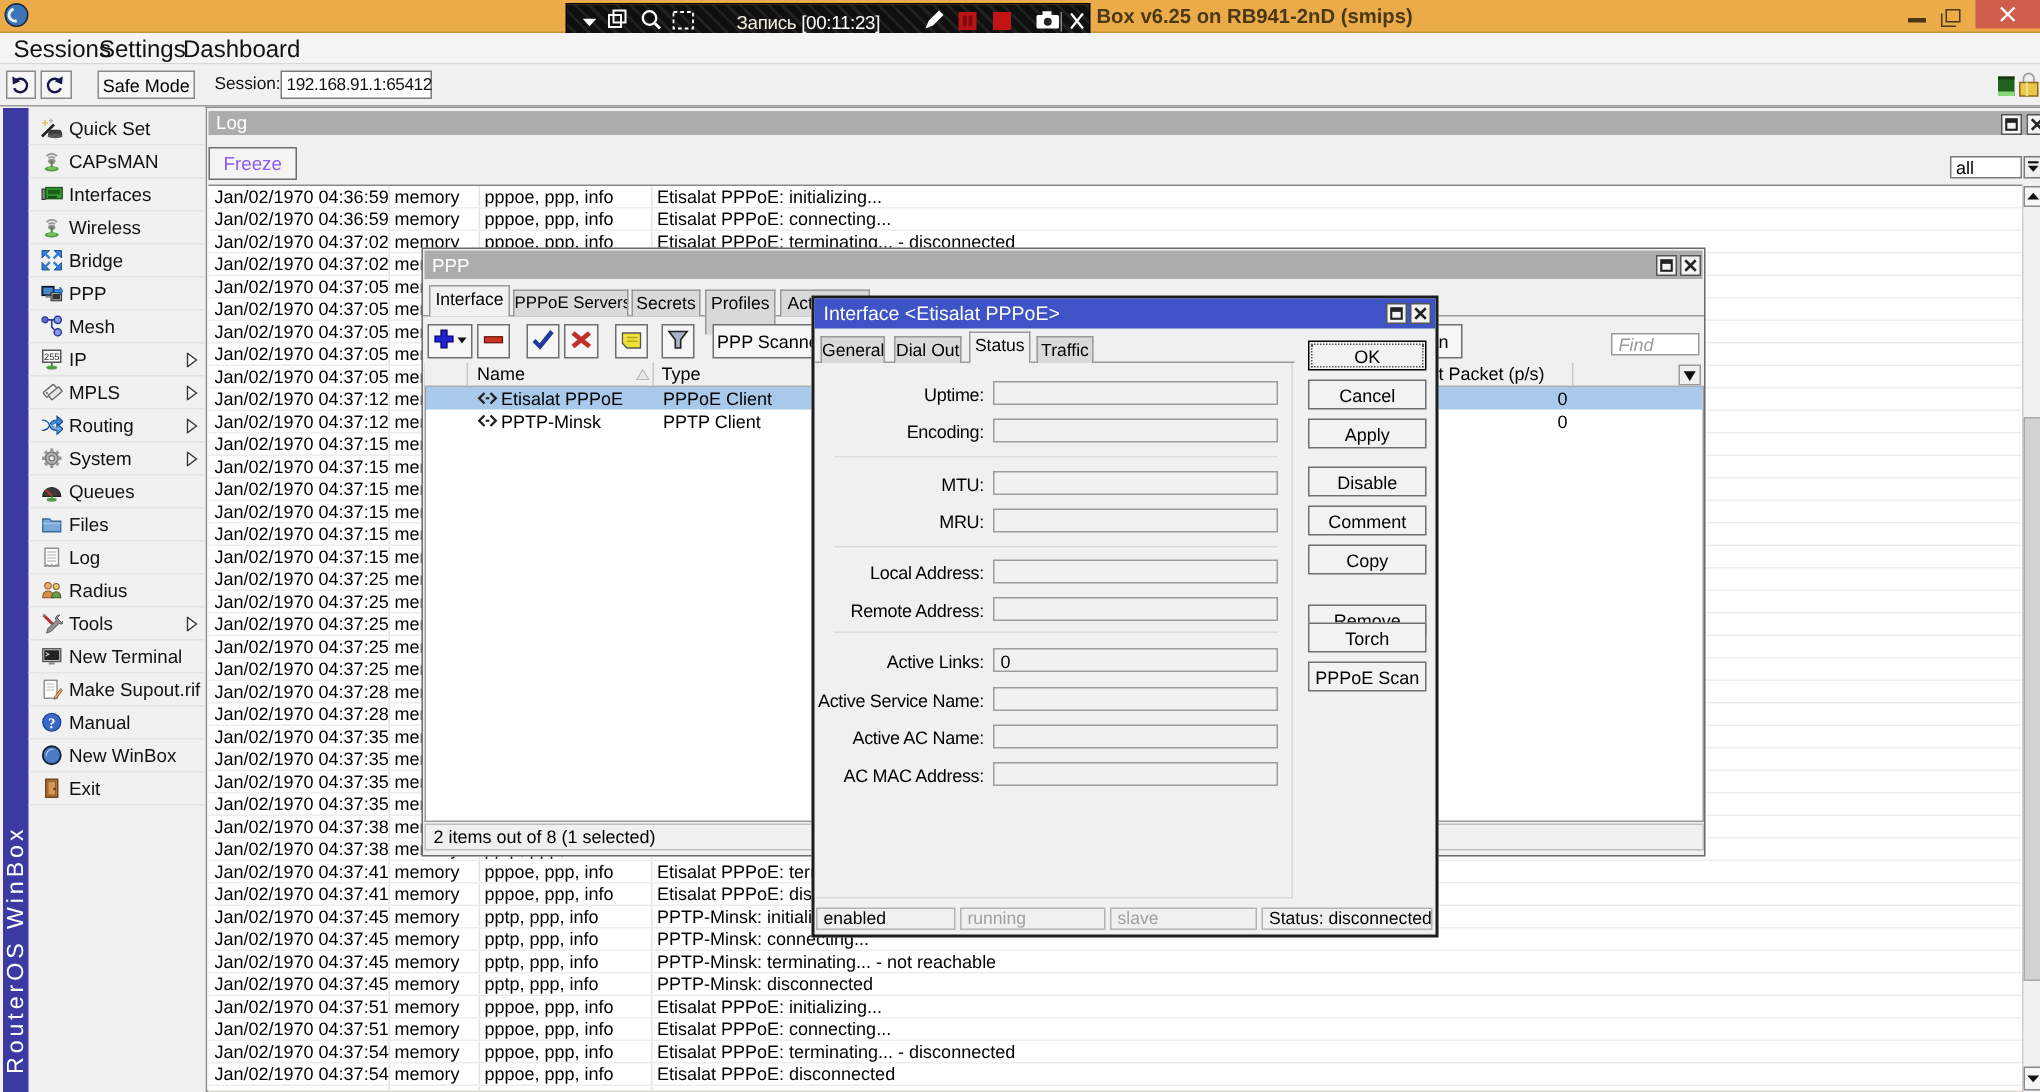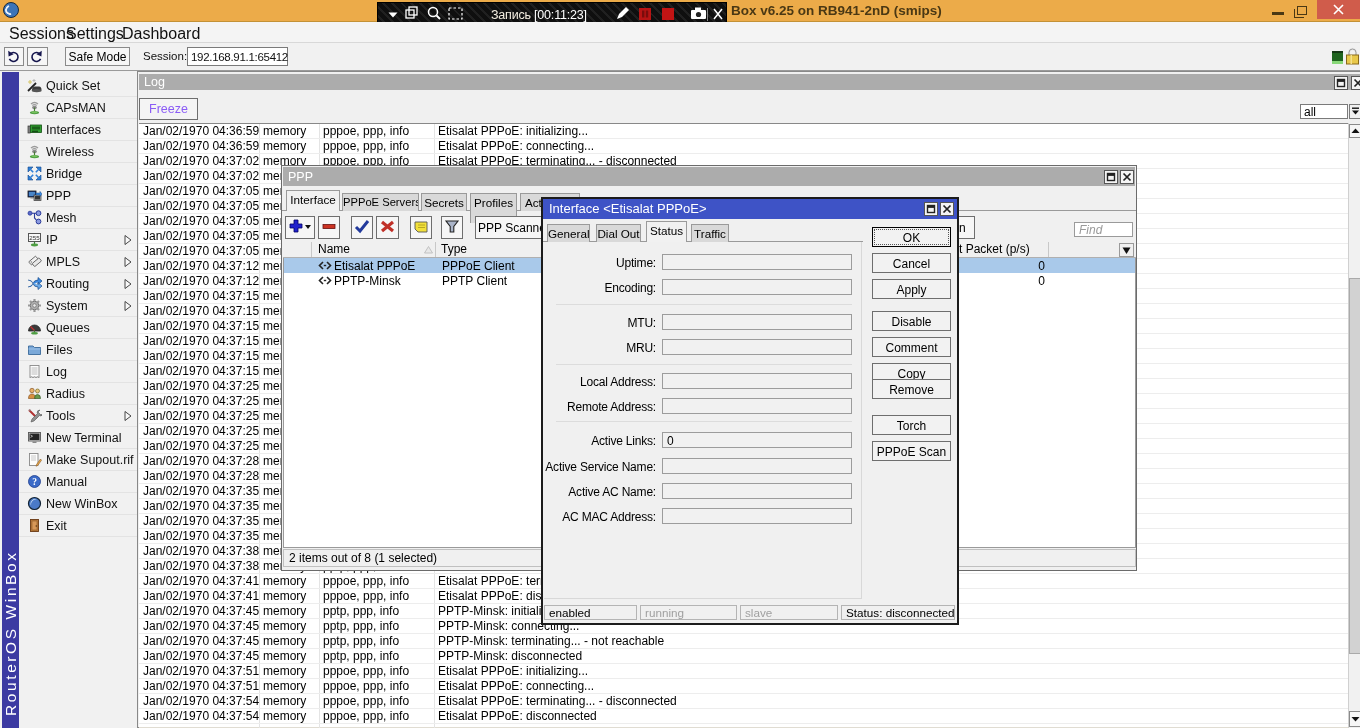--- a/index.html
+++ b/index.html
@@ -495,21 +495,21 @@
 <div class="dlbl" style="top:284px">Active AC Name:</div>
       <div class="dinp" style="top:284px"></div>
 <div class="dlbl" style="top:309px">AC MAC Address:</div>
       <div class="dinp" style="top:309px"></div>
 <div class="dbtn ok" style="top:28px">OK</div>
 <div class="dbtn" style="top:54px">Cancel</div>
 <div class="dbtn" style="top:80px">Apply</div>
 <div class="dbtn" style="top:112px">Disable</div>
 <div class="dbtn" style="top:138px">Comment</div>
 <div class="dbtn" style="top:164px">Copy</div>
-<div class="dbtn" style="top:180px">Remove</div>
+<div class="dbtn" style="top:204px">Remove</div>
 <div class="dbtn" style="top:216px">Torch</div>
 <div class="dbtn" style="top:242px">PPPoE Scan</div>
   <div style="position:absolute;left:318px;top:43px;width:1px;height:357px;background:#d8d8d8"></div>
   <div style="position:absolute;left:1px;top:399px;width:318px;height:1px;background:#d8d8d8"></div>
   <div class="dsep" style="top:105px"></div>
   <div class="dsep" style="top:165px"></div>
   <div class="dsep" style="top:222px"></div>
   <div class="dstat" style="left:1px;width:93px">enabled</div>
   <div class="dstat gray" style="left:97px;width:97px">running</div>
   <div class="dstat gray" style="left:197px;width:98px">slave</div>

